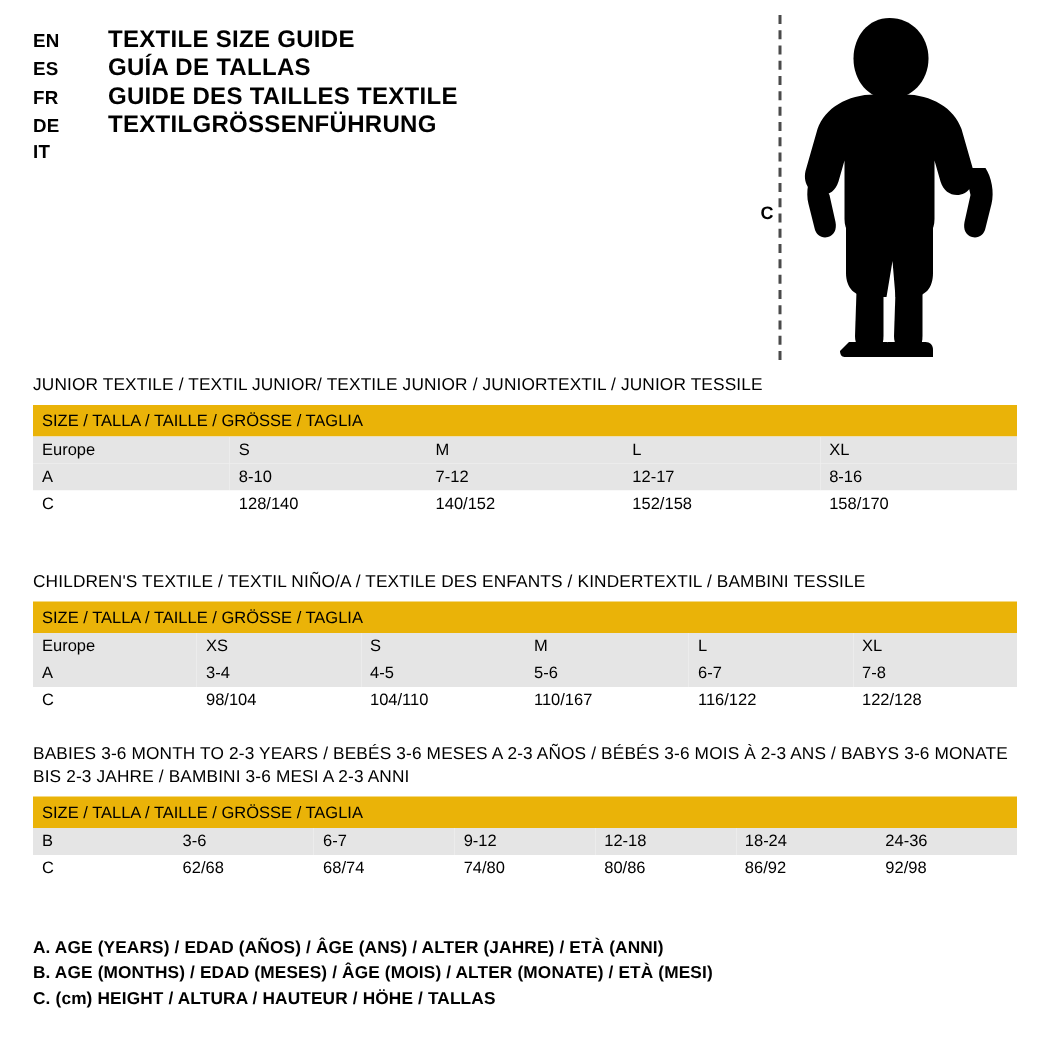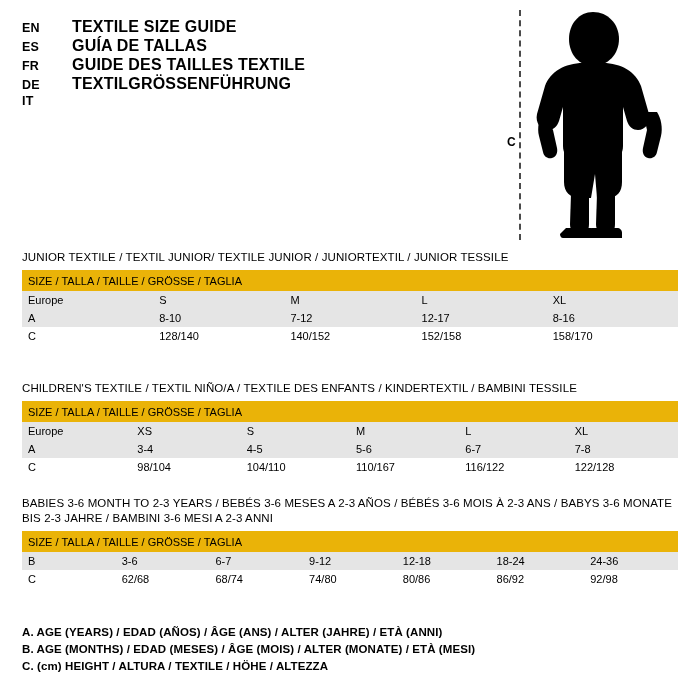--- a/index.html
+++ b/index.html
@@ -273,14 +273,14 @@
         <td>86/92</td>
         <td>92/98</td>
       </tr>
     </tbody>
   </table>
 </div>
 
 <div class="legend">
   <div>A. AGE (YEARS) / EDAD (AÑOS) / ÂGE (ANS) / ALTER (JAHRE) / ETÀ (ANNI)</div>
   <div>B. AGE (MONTHS) / EDAD (MESES) / ÂGE (MOIS) / ALTER (MONATE) / ETÀ (MESI)</div>
-  <div>C. (cm) HEIGHT / ALTURA / TEXTILE / HÖHE / ALTEZZA</div>
+  <div>C. (cm) HEIGHT / ALTURA / HAUTEUR / HÖHE / TALLAS</div>
 </div>
 
 </body></html>

